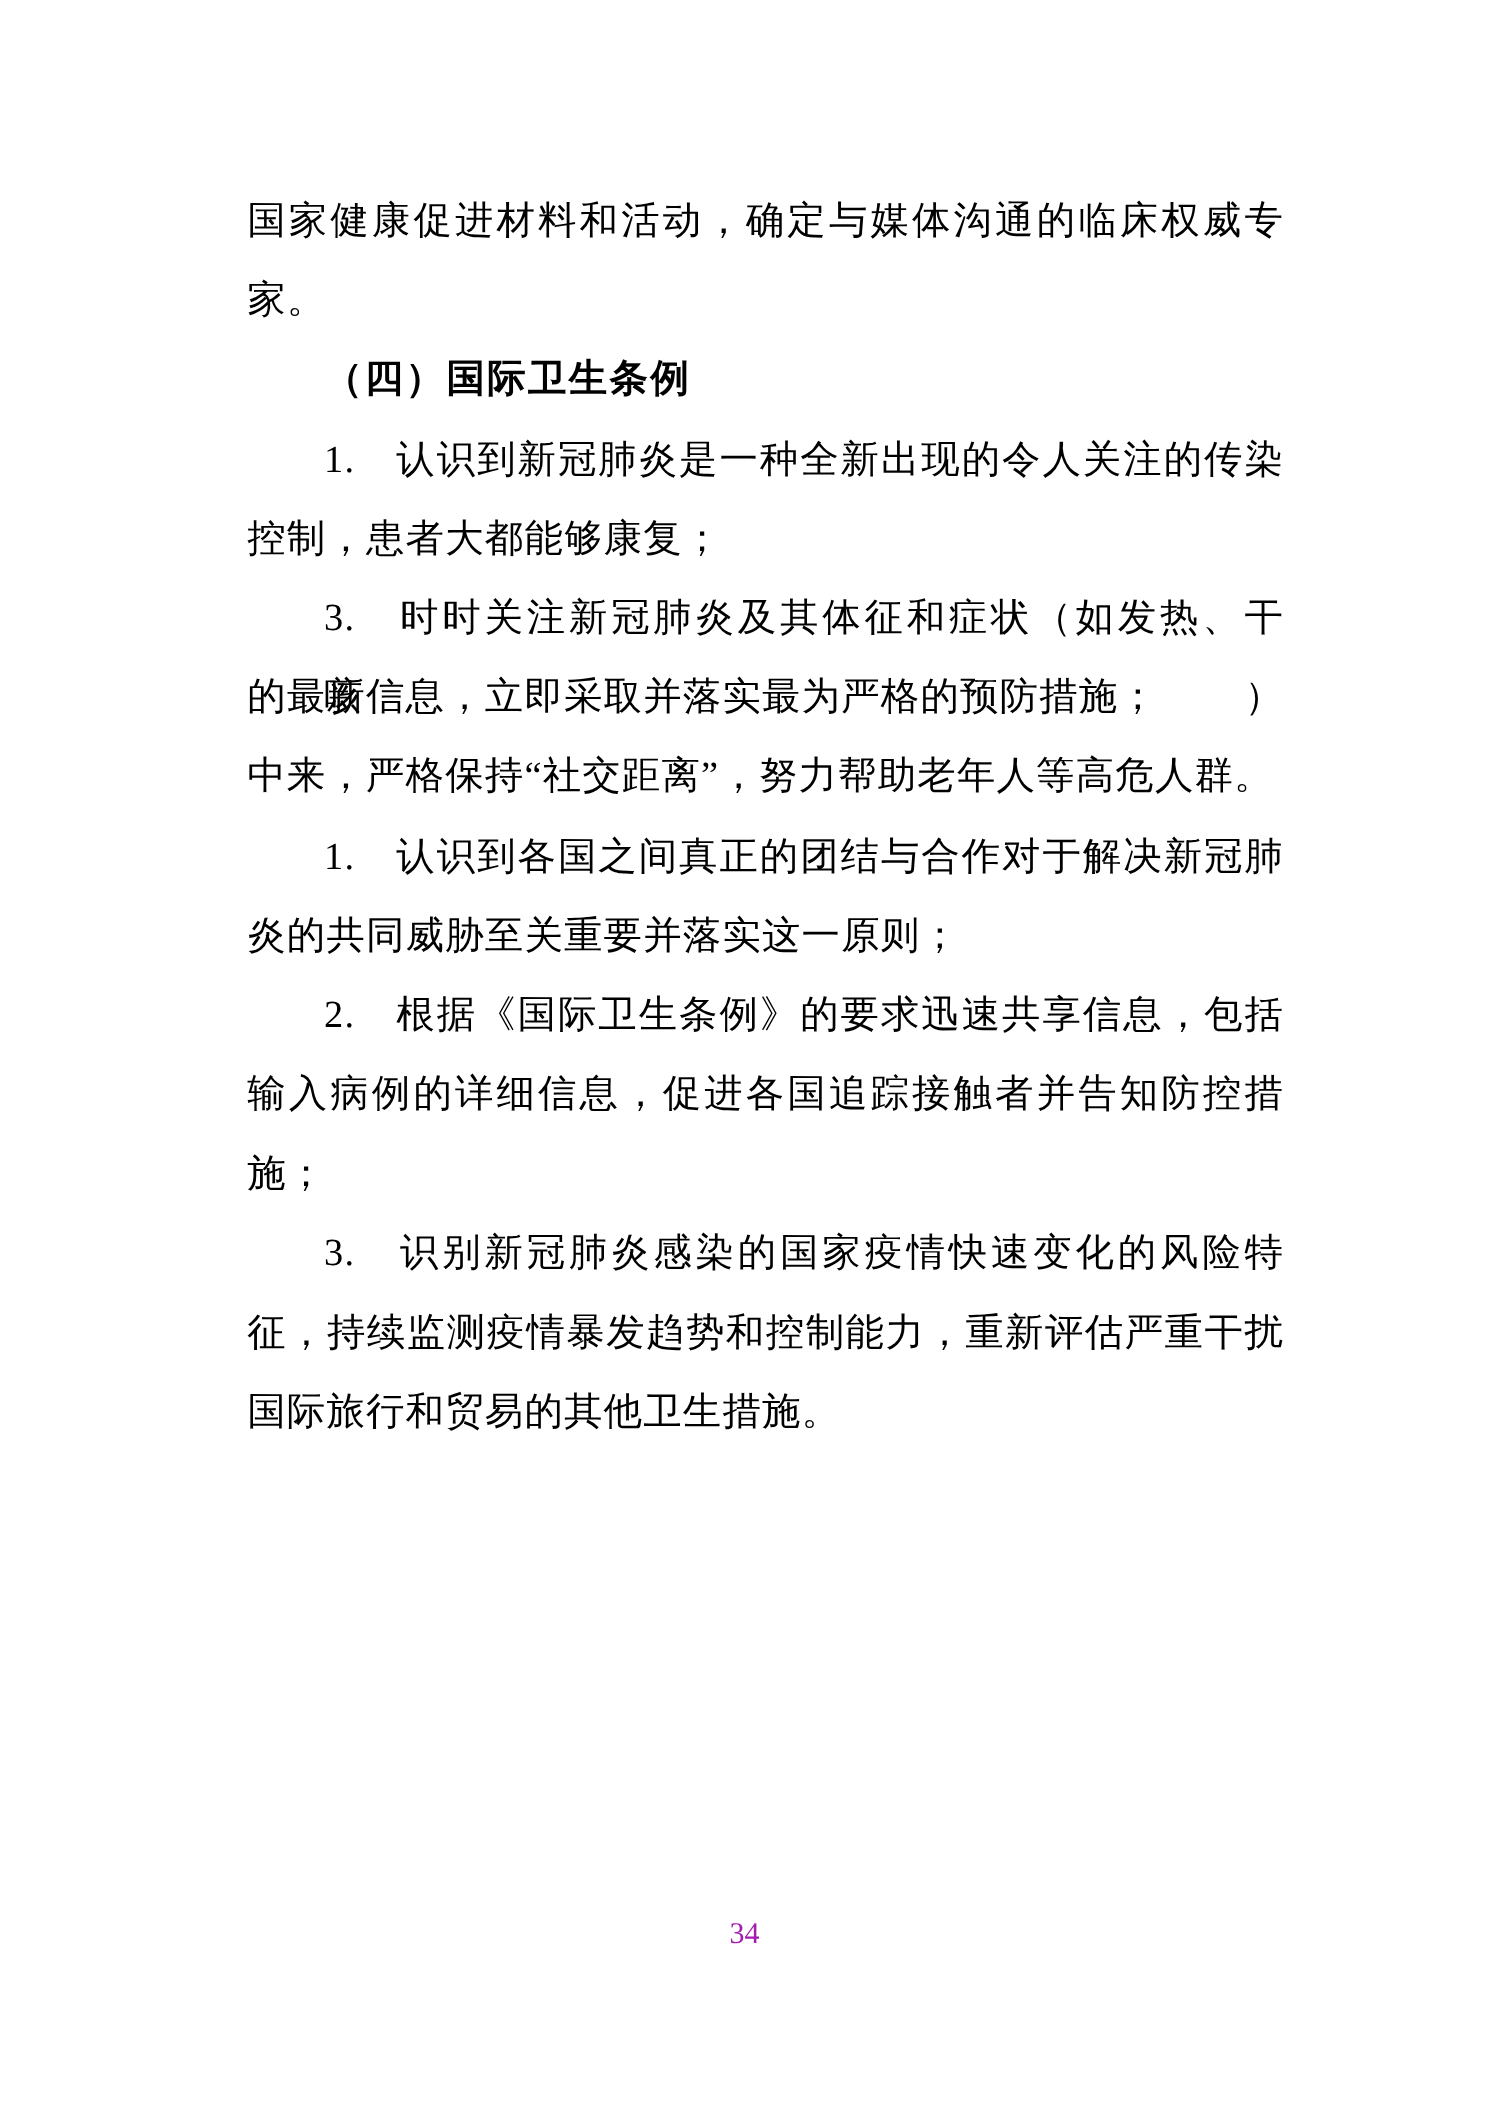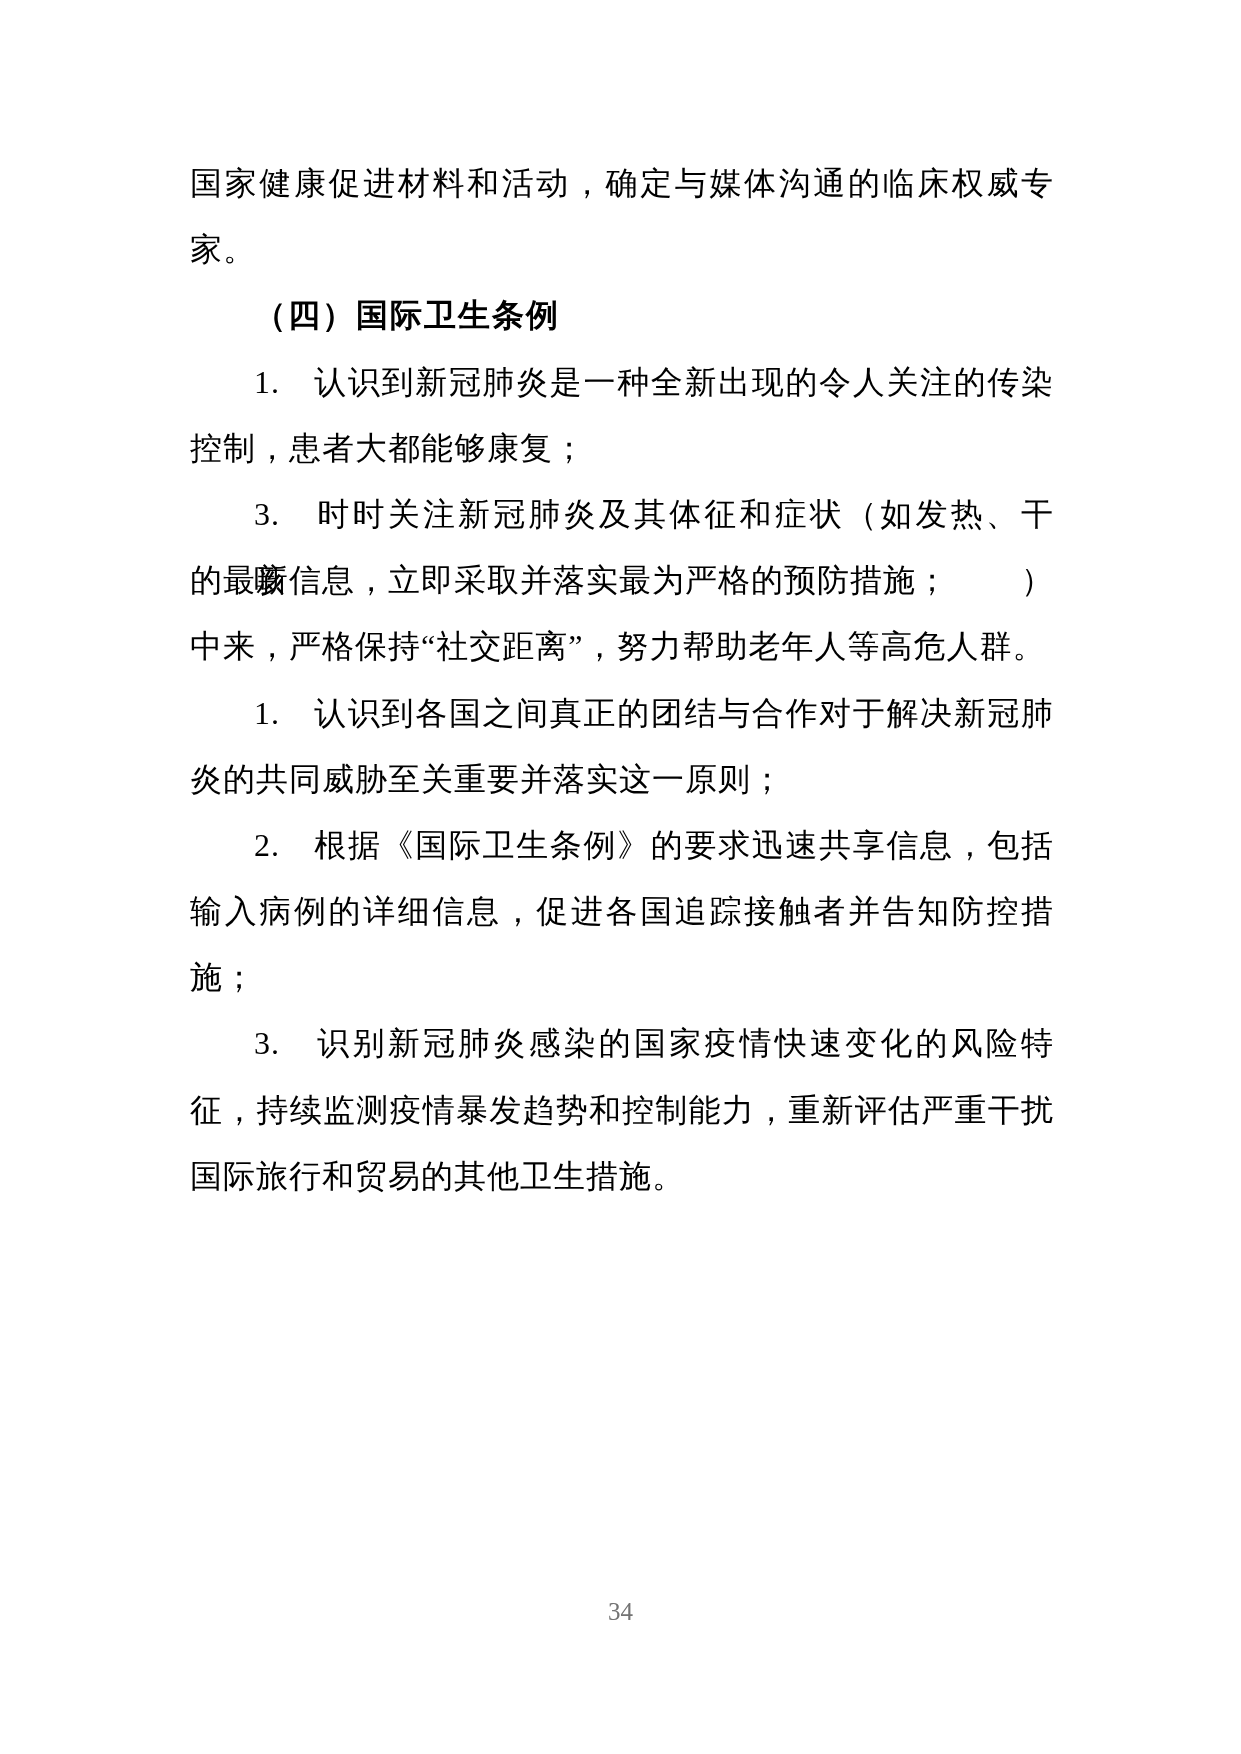--- a/index.html
+++ b/index.html
@@ -12,21 +12,21 @@
     width: 1241px;
     height: 1754px;
     margin: 0 auto;
     background: #ffffff;
     overflow: hidden;
     font-family: "Liberation Serif", "DejaVu Serif", serif;
     color: #000000;
   }
   .doc-body {
     position: absolute;
-    left: 190px;
+    left: 206px;
     top: 150px;
     width: 864px;
   }
   .line {
     height: 66.2px;
     line-height: 66.2px;
     font-size: 32px;
     letter-spacing: 1px;
     white-space: nowrap;
   }
@@ -43,21 +43,21 @@
     letter-spacing: 2px;
   }
   .page-number {
     position: absolute;
     top: 1598px;
     left: 0;
     width: 100%;
     text-align: center;
     font-size: 25px;
     line-height: 28px;
-    color: #737373;
+    color: #a21caf;
   }
 </style>
 </head>
 <body>
 
 <div class="page">
   <div class="doc-body">
       <div class="line justify">国家健康促进材料和活动，确定与媒体沟通的临床权威专</div>
       <div class="line">家。</div>
       <div class="line indent bold">（四）国际卫生条例</div>

